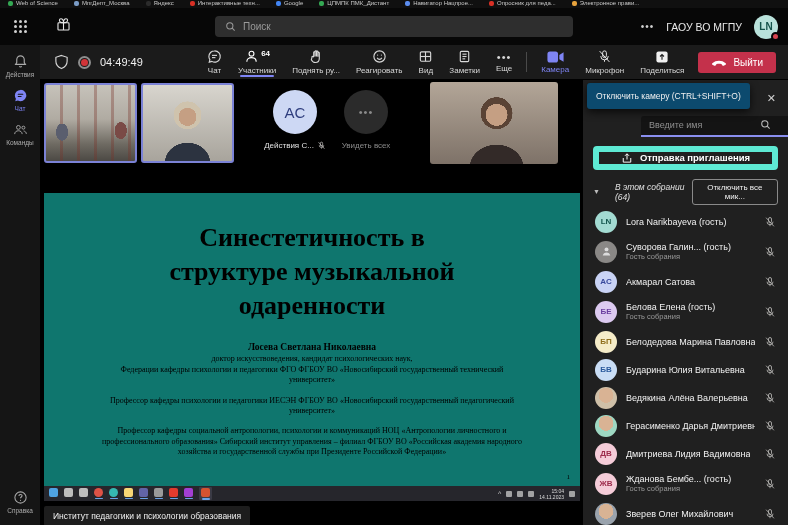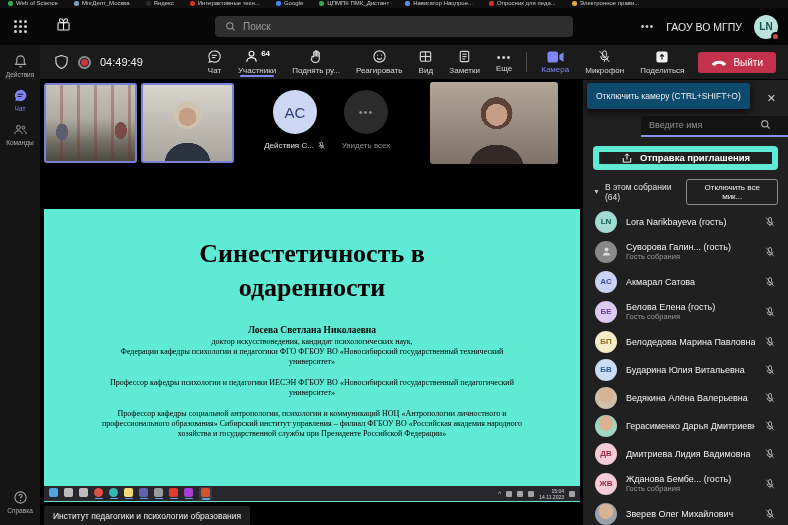--- a/index.html
+++ b/index.html
@@ -98,21 +98,21 @@
   .big-avatar { width:44px; height:44px; border-radius:50%; background:#cdd8f4; color:#2f3e7e;
                 font-size:15px; display:flex; align-items:center; justify-content:center; }
   .seeall-circle { width:44px; height:44px; border-radius:50%; background:#2b2b2b; color:#8a8a8a;
                    font-size:11px; letter-spacing:1px; display:flex; align-items:center;
                    justify-content:center; }
   .tile-label { font-size:8px; color:#e0e0e0; white-space:nowrap; display:flex;
                 align-items:center; gap:3px; }
   .seeall-tile .tile-label { color:#8a8a8a; }
 
   
-  .slide { position:absolute; left:4px; top:129px; width:536px; height:293px; background:#5eead4;
+  .slide { position:absolute; left:4px; top:113px; width:536px; height:293px; background:#0f766e;
            color:#000; font-family:"Liberation Serif", serif; text-align:center; }
   .slide-title { margin-top:28px; font-size:26px; font-weight:bold; line-height:1.3; }
   .slide-author { margin-top:20px; font-size:9.5px; font-weight:bold; }
   .slide-line { font-size:8px; line-height:1.3; max-width:424px; margin:0 auto; }
   .gap10 { margin-top:10px; } .gap2 { margin-top:2px; }
   .page-num { position:absolute; right:10px; bottom:5px; font-size:7px; }
 
   
   .taskbar { position:absolute; left:4px; top:406px; width:536px; height:15px;
              background:#26262c; display:flex; align-items:center; padding:0 5px; gap:6px; }
@@ -141,21 +141,21 @@
   .search-input { width:100%; background:#141414; border:none; border-bottom:2px solid #8a8ff0;
                   border-radius:3px 3px 0 0; height:21px; color:#ddd; font-size:9px;
                   padding:0 24px 0 8px; outline:none; font-family:inherit;margin-left:48px; }
   .search-input::placeholder { color:#8f8f8f; }
   .search-row svg { position:absolute; right:7px; top:5px; }
   .invite-btn { margin:9px 10px 0; height:24px; border:6px solid #5eead4; border-radius:4px;
                 display:flex; align-items:center; justify-content:center; gap:7px; color:#fff;
                 font-size:9.5px; font-weight:bold; background:transparent; cursor:pointer; }
   .section-row { display:flex; align-items:center; justify-content:space-between;
                  margin:9px 10px 0; }
-  .section-label { color:#e0e0e0; font-size:8.5px; display:flex; gap:5px; align-items:center; }
+  .section-label { color:#e0e0e0; font-size:8.5px; display:flex; gap:15px; align-items:center;font-style:italic; }
   .chev { font-size:7px; color:#bbb; }
   .mute-all-btn { border:1px solid #8a8a8a; border-radius:3px; color:#f0f0f0; font-size:8px;
                   padding:3px 7px; background:transparent; cursor:pointer; }
   .plist { margin-top:3px; }
   .prow { display:flex; align-items:center; gap:9px; padding:0 12px; height:28px; cursor:pointer; }
   .prow.has-sub { height:32px; }
   .pavatar { width:22px; height:22px; border-radius:50%; flex:none; display:flex;
              align-items:center; justify-content:center; font-size:8px; font-weight:bold; }
   .ptext { min-width:0; }
   .pname { font-size:9px; color:#f2f2f2; white-space:nowrap; overflow:hidden; }
@@ -404,20 +404,21 @@
             <div class="tile-label">
                 <span>Увидеть всех</span>
               </div>
           </div>
 
           <div class="vid vid3"></div>
 
           <div class="slide">
             <div class="slide-title">
               <div>Синестетичность в</div>
+              <div>структуре музыкальной</div>
               <div>одаренности</div>
             </div>
             <div class="slide-author">Лосева Светлана Николаевна</div>
             <div class="slide-line gap2">доктор искусствоведения, кандидат психологических наук,</div>
             <div class="slide-line">Федерации кафедры психологии и педагогики ФГО ФГБОУ ВО «Новосибирский государственный технический университет»</div>
             <div class="slide-line gap10">Профессор кафедры психологии и педагогики ИЕСЭН ФГБОУ ВО «Новосибирский государственный педагогический университет»</div>
             <div class="slide-line gap10">Профессор кафедры социальной антропологии, психологии и коммуникаций НОЦ «Антропологии личностного и профессионального образования» Сибирский институт управления – филиал ФГБОУ ВО «Российская академия народного хозяйства и государственной службы при Президенте Российской Федерации»</div>
             <div class="page-num">1</div>
           </div>
 

